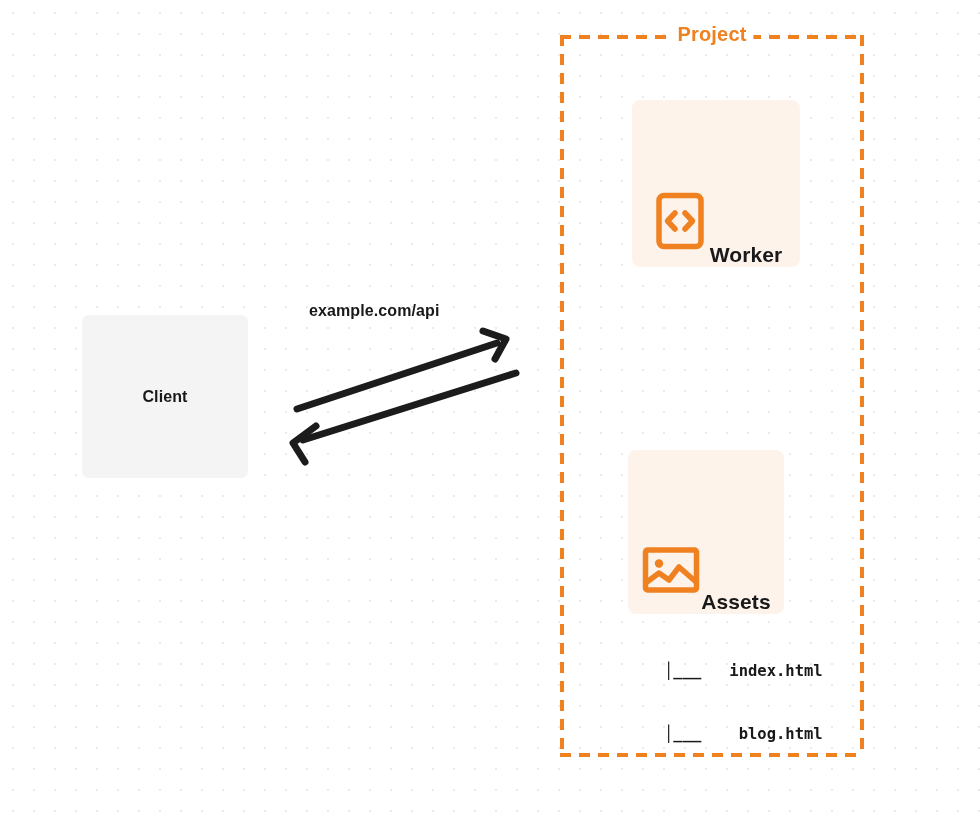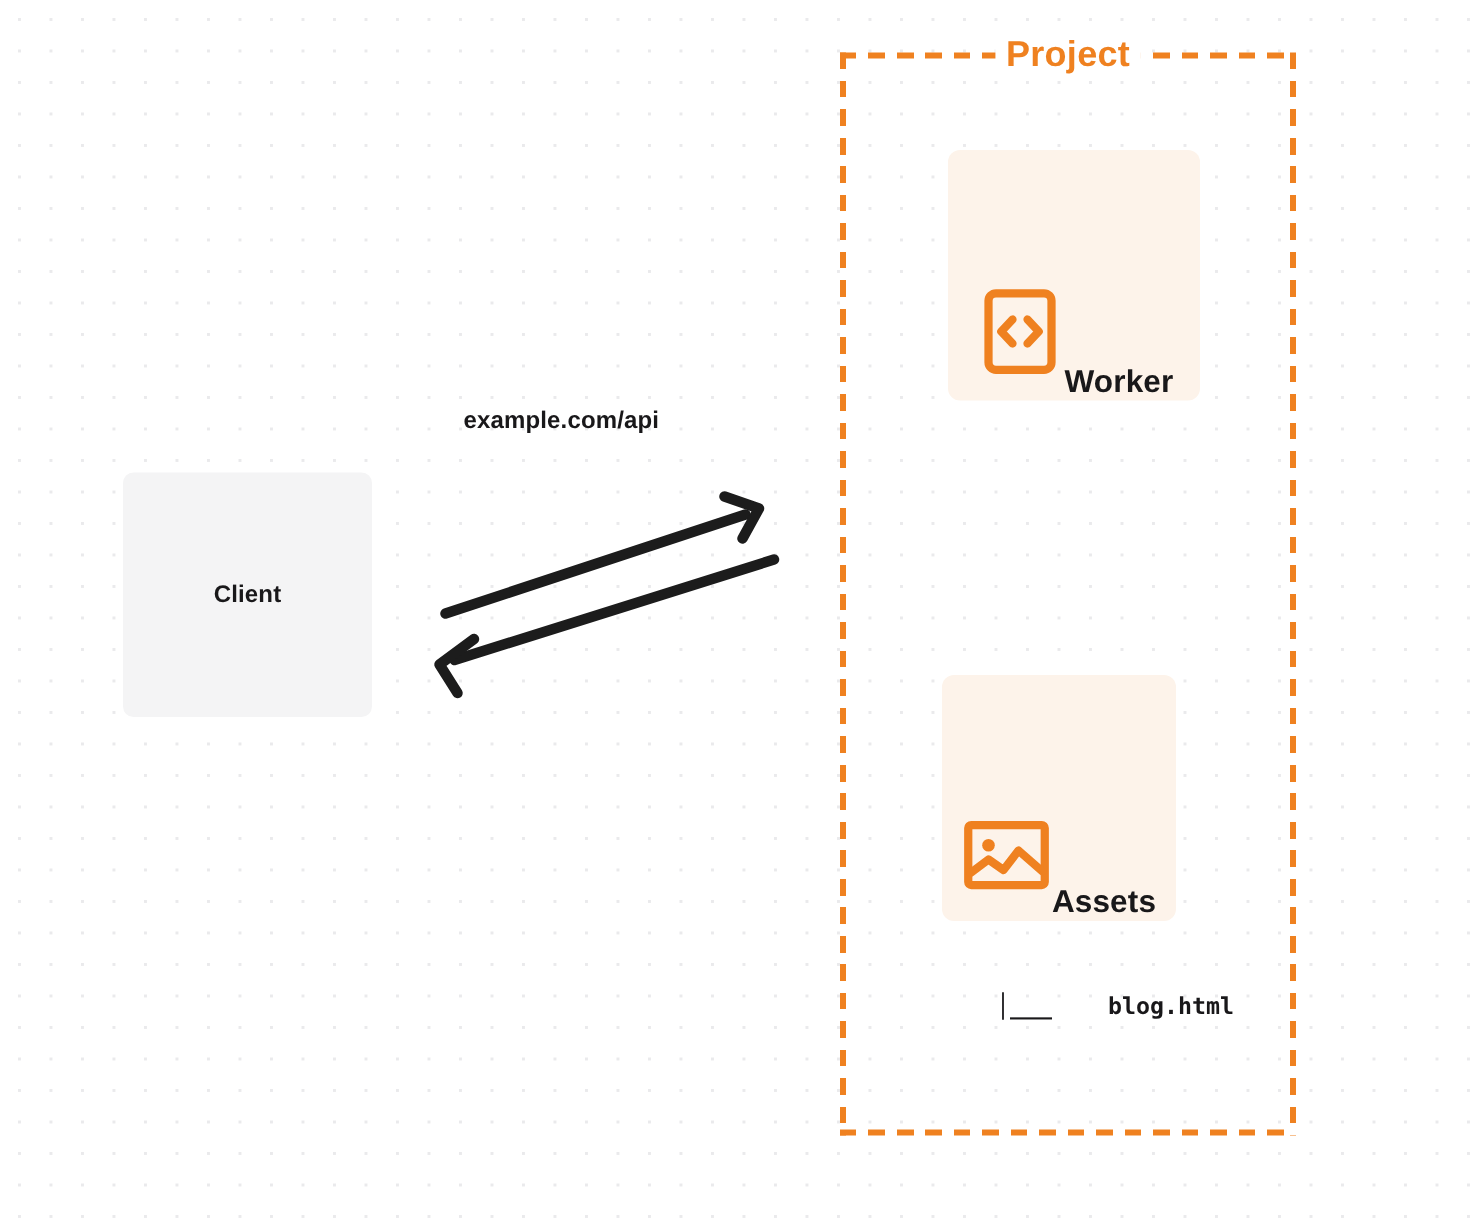--- a/index.html
+++ b/index.html
@@ -78,21 +78,21 @@
   #project-edge-left   { left: 0; }
   #project-edge-right  { right: 0; }
 
   #project-title {
     position: absolute;
     top: -12px;
     left: 50%;
     transform: translateX(-50%);
     background: #ffffff;
     padding: 0 7px;
-    font-size: 24px;
+    font-size: 20px;
     font-weight: bold;
     color: #ef8120;
     letter-spacing: 0.2px;
     white-space: nowrap;
   }
 
   
   .service-card {
     position: absolute;
     background: #fdf3ea;
@@ -149,21 +149,21 @@
     left: 0;
     top: 0;
     width: 980px;
     height: 818px;
     pointer-events: none;
   }
 
   #api-label {
     position: absolute;
     left: 309px;
-    top: 272px;
+    top: 302px;
     font-size: 16px;
     font-weight: bold;
     color: #19181a;
     white-space: nowrap;
     letter-spacing: 0.1px;
   }
 </style>
 </head>
 <body>
 
@@ -208,18 +208,19 @@
     <div class="service-card" id="assets-card">
       <svg class="service-icon" viewBox="0 0 60 60" xmlns="http://www.w3.org/2000/svg">
         <rect x="4.5" y="10" width="51" height="40" rx="2" ry="2" fill="none" stroke="#ef8120" stroke-width="5.5"></rect>
         <circle cx="18" cy="23.5" r="4.2" fill="#ef8120"></circle>
         <polyline points="6,42 18,33 28,40 38,27 54,41" fill="none" stroke="#ef8120" stroke-width="5.5" stroke-linecap="round" stroke-linejoin="round"></polyline>
       </svg>
       <span class="service-label">Assets</span>
     </div>
 
     <div id="file-tree">
+      <span class="tree-row">      │___   index.html</span>
       <span class="tree-row">      │___    blog.html</span>
       
     </div>
   </div>
 
 </div>
 
 </body></html>

